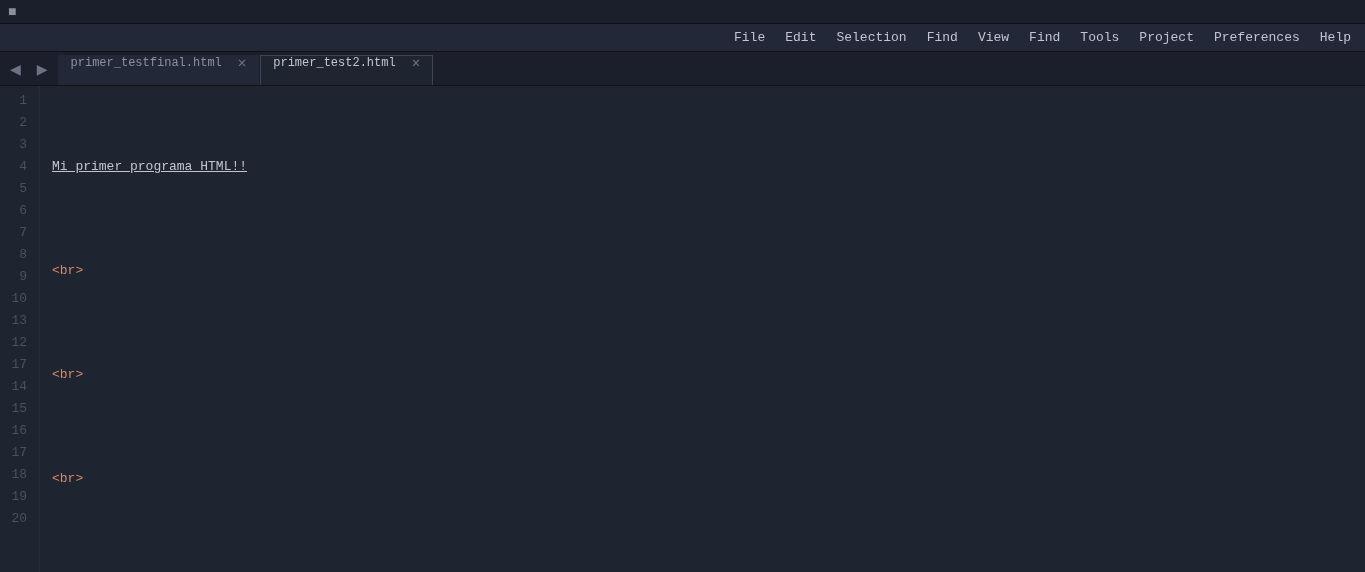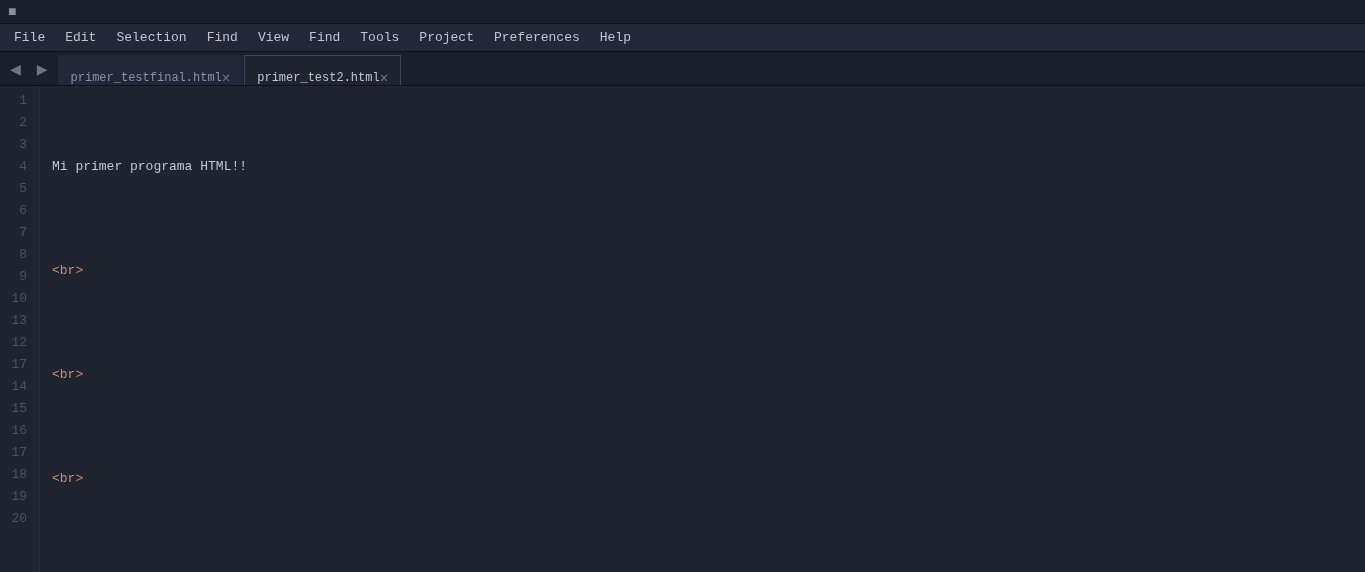--- a/index.html
+++ b/index.html
@@ -26,20 +26,21 @@
     }
 
     
     #menu-bar {
       background: #222837;
       height: 28px;
       display: flex;
       align-items: center;
       padding: 0 4px;
       border-bottom: 1px solid #111;
+      justify-content: flex-end;
     }
     .menu-item {
       color: #c0c5ce;
       font-size: 13px;
       padding: 4px 10px;
       cursor: pointer;
     }
 
     
     #tab-bar {
@@ -58,30 +59,30 @@
       background: none;
       border: none;
       align-self: center;
       margin-right: 4px;
       margin-left: -26px;
     }
     .tab {
       height: 30px;
       padding: 0 12px;
       display: flex;
-      align-items: flex-end;
+      align-items: flex-start;
       font-size: 12px;
       cursor: pointer;
       border-top: 1px solid transparent;
       border-left: 1px solid transparent;
       border-right: 1px solid transparent;
       margin-right: 1px;
       color: #8a909e;
       background: #222837;
-      gap: 0;
+      gap: 16px;
     }
     .tab.active {
       background: #1e2430;
       color: #c0c5ce;
       border-top-color: #3d4455;
       border-left-color: #3d4455;
       border-right-color: #3d4455;
     }
     .tab-close {
       color: #6c7385;
@@ -119,21 +120,21 @@
       white-space: pre;
     }
 
     .line {
       display: flex;
       align-items: center;
       min-height: 22px;
     }
 
     
-    .text-white   { color: #c0c5ce; }
+    .text-white   { color: #c0c5ce; text-decoration: underline; }
     .text-tag     { color: #d08770; margin-top: 16px; }
   </style>
 </head>
 <body>
 
 <div id="title-bar">
   <span style="margin-right:6px; font-size:14px;">■</span>
 </div>
 
 <div id="menu-bar">

